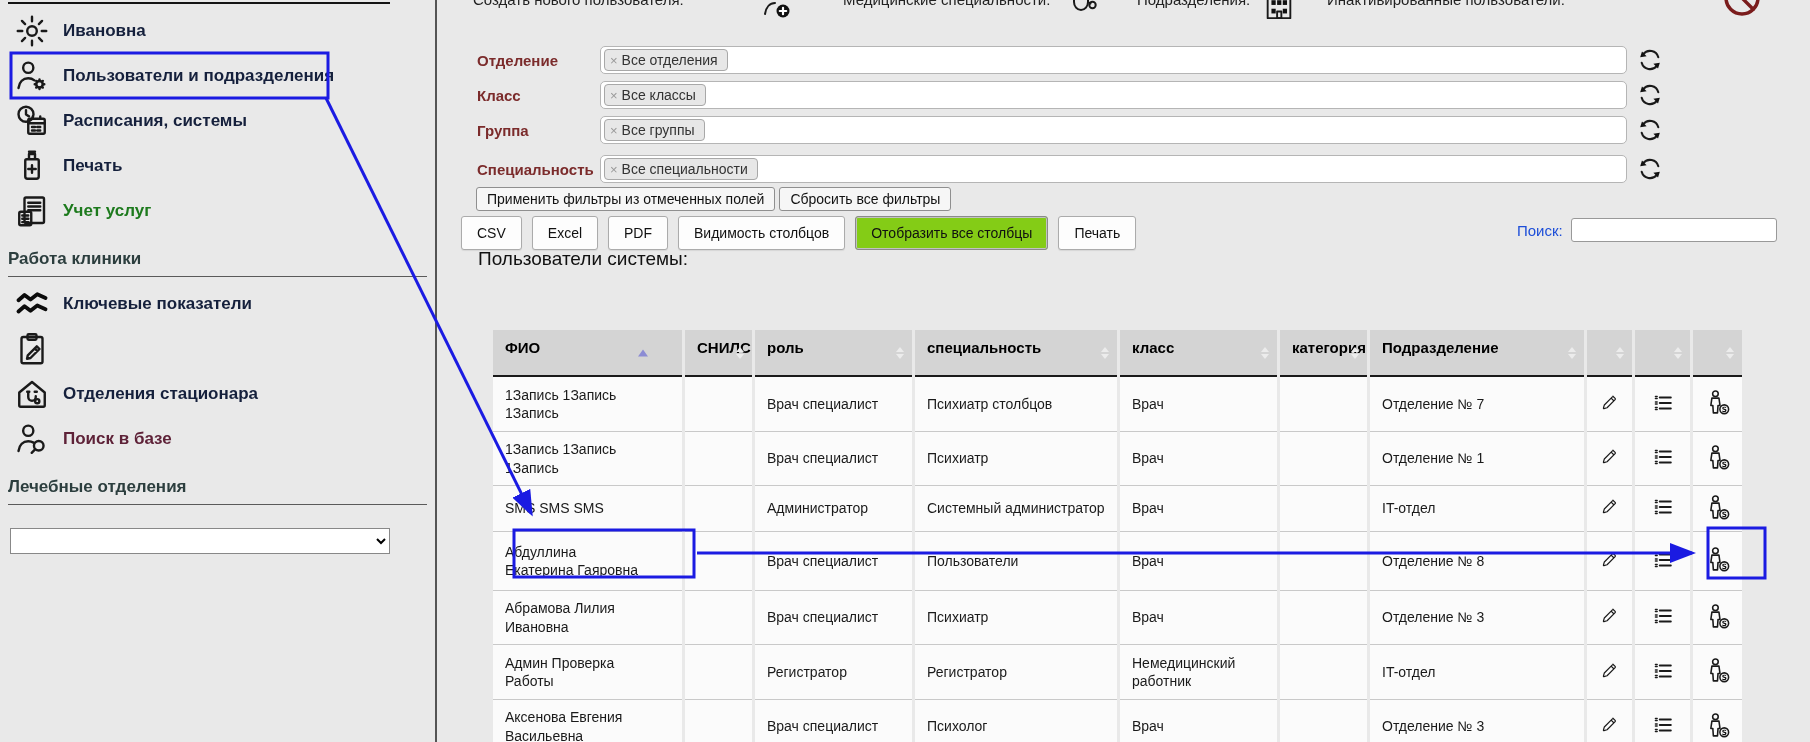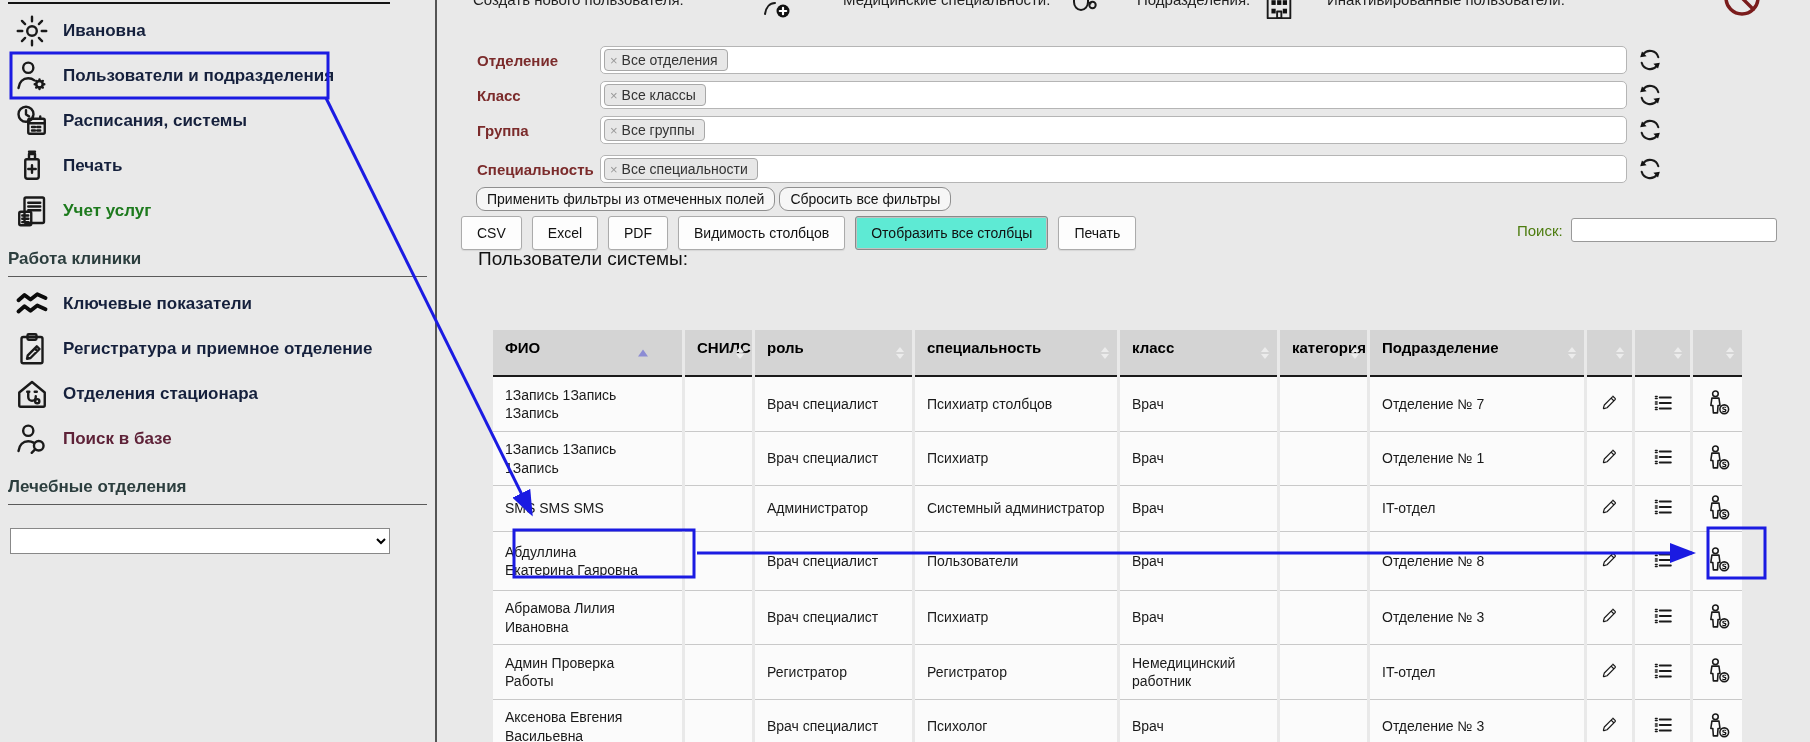--- a/index.html
+++ b/index.html
@@ -24,27 +24,27 @@
   .topbar .icon{position:absolute;}
   
   .f-row{position:absolute;left:0;width:100%;height:28px;}
   .f-label{position:absolute;left:61px;top:6px;width:125px;font-size:15px;font-weight:bold;color:#7b2b2b;}
   .f-input{position:absolute;left:184px;width:1027px;height:28px;background:#fff;border:1px solid #b5b5b5;border-radius:5px;box-sizing:border-box;display:flex;align-items:center;padding:2px 3px;cursor:text;}
   .chip{display:inline-flex;align-items:center;background:#e7e7e7;border:1px solid #a8a8a8;border-radius:4px;height:20px;padding:0 9px 0 5px;font-size:14px;color:#333;white-space:nowrap;}
   .chip-x{color:#999;font-size:13px;margin-right:4px;cursor:pointer;}
   .f-refresh{position:absolute;left:1221px;top:1px;width:26px;height:26px;cursor:pointer;}
   .f-refresh svg{width:26px;height:26px;}
   .filter-actions{position:absolute;left:60px;top:187px;display:flex;gap:4px;}
-  .btn{font-size:14px;padding:2px 10px;background:#f6f6f6;border:1px solid #8f8f8f;border-radius:9px;color:#111;height:24px;box-sizing:border-box;cursor:pointer;font-family:inherit;white-space:nowrap;}
+  .btn{font-size:14px;padding:2px 10px;background:#f6f6f6;border:1px solid #8f8f8f;border-radius:3px;color:#111;height:24px;box-sizing:border-box;cursor:pointer;font-family:inherit;white-space:nowrap;}
   
   .export-row{position:absolute;top:216px;left:45px;display:flex;gap:10px;}
   .exp-btn{height:34px;padding:0 15px;font-size:14px;background:#fdfdfd;border:1px solid #ababab;border-radius:3px;box-shadow:0 1px 1px rgba(0,0,0,.08);cursor:pointer;font-family:inherit;color:#111;white-space:nowrap;}
-  .exp-btn.active{background:#5eead4;border-color:#8a8a8a;box-shadow:inset 0 0 0 1px #c2c2c2;}
+  .exp-btn.active{background:#84cc16;border-color:#8a8a8a;box-shadow:inset 0 0 0 1px #c2c2c2;}
   .search-box{position:absolute;top:218px;left:1101px;display:flex;align-items:center;gap:8px;}
-  .search-box label{font-size:15px;color:#4d7c0f;}
+  .search-box label{font-size:15px;color:#1d4ed8;}
   .search-box input{width:206px;height:24px;border:1px solid #999;border-radius:3px;background:#fff;font-size:14px;padding:0 4px;box-sizing:border-box;font-family:inherit;}
   .tbl-title{position:absolute;left:62px;top:248px;font-size:19px;color:#111;font-weight:400;margin:0;}
   
   .users-table{position:absolute;left:74px;top:330px;width:1255px;border-collapse:separate;border-spacing:3px 0;table-layout:fixed;}
   .users-table th{background:#d4d4d4;height:34px;font-size:15px;font-weight:bold;text-align:left;padding:0 6px 11px 12px;border-bottom:2px solid #1a1a1a;position:relative;color:#000;overflow:hidden;white-space:nowrap;}
   .sort{position:absolute;right:8px;top:50%;transform:translateY(-50%);display:flex;flex-direction:column;gap:2px;}
   th.fio .sort{right:34px;}
   .tri-up{width:0;height:0;border-left:4px solid transparent;border-right:4px solid transparent;border-bottom:5px solid #ececec;}
   .tri-dn{width:0;height:0;border-left:4px solid transparent;border-right:4px solid transparent;border-top:5px solid #ececec;}
   .sort.asc .tri-up{border-left-width:5px;border-right-width:5px;border-bottom:7px solid #8c8cd4;}
@@ -128,21 +128,20 @@
         <span class="sb-label">Ключевые показатели</span>
       </div>
       <div class="sb-item">
         <span class="icon" style="width: 36px; height: 36px;">
           <svg viewBox="0 0 24 24">
             <rect x="5" y="4" width="14" height="17.5" rx="1.2"></rect>
             <rect x="9" y="2.2" width="6" height="3.6" rx="0.8"></rect>
             <path d="M9.2 16.2l6-6 1.8 1.8-6 6-2.3.5.5-2.3zM13.8 11.6l1.8 1.8"></path>
           </svg>
         </span>
-        <span class="sb-label">Регистратура и приемное отделение</span>
       </div>
       <div class="sb-item">
         <span class="icon" style="width: 36px; height: 36px;">
           <svg viewBox="0 0 24 24">
             <path d="M3.5 11 12 4l8.5 7v8.5a1 1 0 0 1-1 1h-15a1 1 0 0 1-1-1z"></path>
             <path d="M9.5 11v3a2.5 2.5 0 0 0 5 0v-.5"></path>
             <circle cx="15.5" cy="16.8" r="1.4"></circle>
             <path d="M8.8 10.5h1.4M13.8 10.5h1.4"></path>
           </svg>
         </span>

